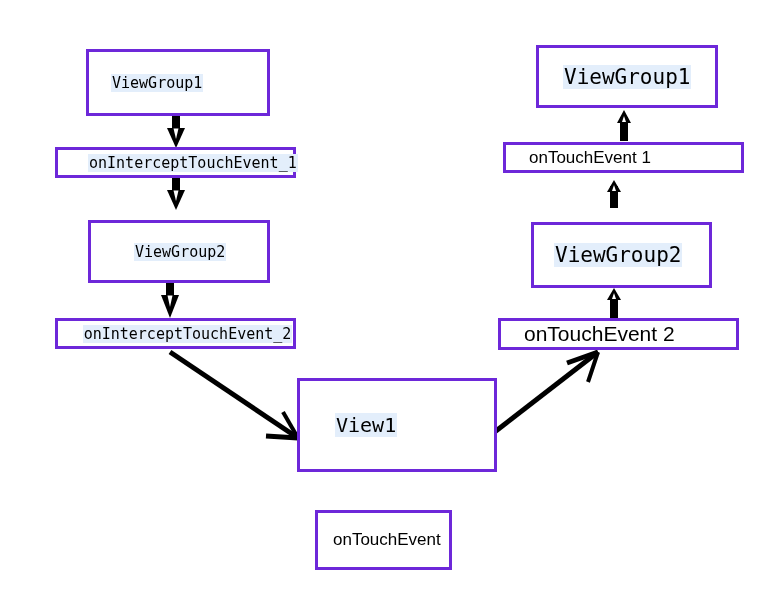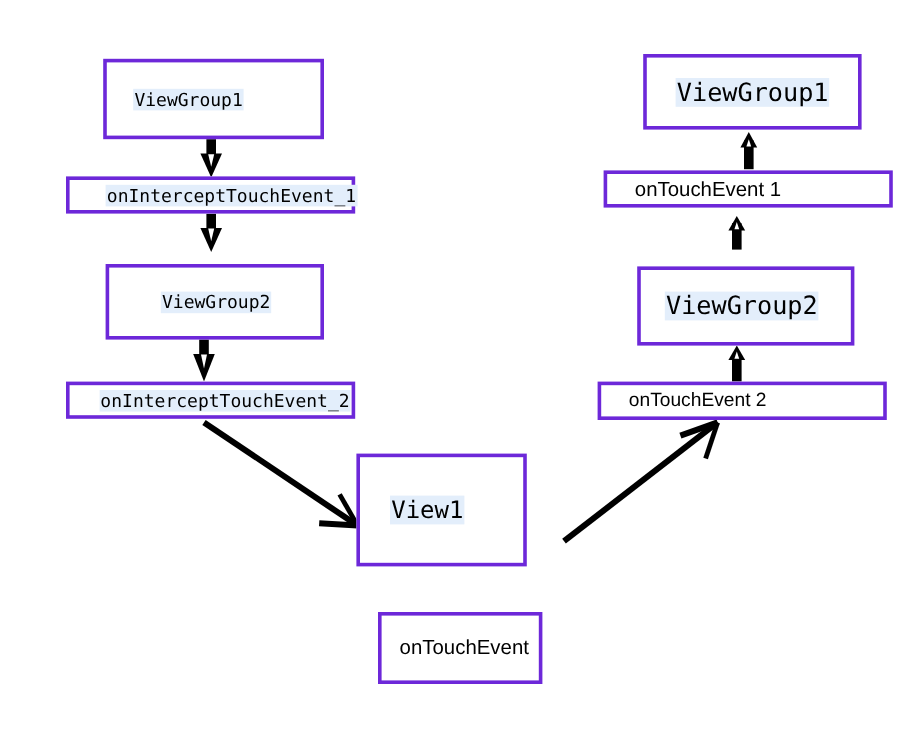--- a/index.html
+++ b/index.html
@@ -128,24 +128,24 @@
 
   <div class="box" style="left:503px; top:142px; width:241px; height:31px; justify-content:flex-start; padding-left:22px;">
     <span class="lbl sans" style="font-size:17px;">onTouchEvent 1</span>
   </div>
 
   <div class="box" style="left:531px; top:222px; width:181px; height:66px; justify-content:flex-start; padding-left:20px;">
     <span class="lbl mono" style="font-size:21px;">ViewGroup2</span>
   </div>
 
   <div class="box" style="left:498px; top:318px; width:241px; height:32px; justify-content:flex-start; padding-left:22px;">
-    <span class="lbl sans" style="font-size:16px;">onTouchEvent 2</span>
+    <span class="lbl sans" style="font-size:21px;">onTouchEvent 2</span>
   </div>
 
-  <div class="box" style="left:297px; top:378px; width:142px; height:94px; justify-content:flex-start; padding-left:25px;">
+  <div class="box" style="left:297px; top:378px; width:200px; height:94px; justify-content:flex-start; padding-left:35px;">
     <span class="lbl mono" style="font-size:20px;">View1</span>
   </div>
 
   <div class="box" style="left:315px; top:510px; width:137px; height:60px; justify-content:flex-start; padding-left:14px;">
     <span class="lbl sans" style="font-size:17px;">onTouchEvent</span>
   </div>
 
 </div>
 
 </body></html>

